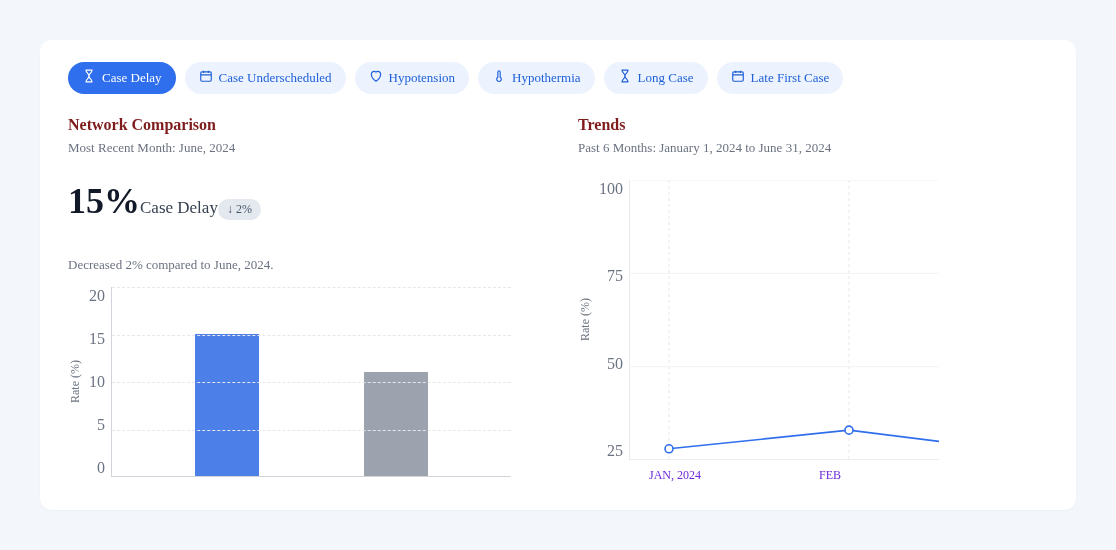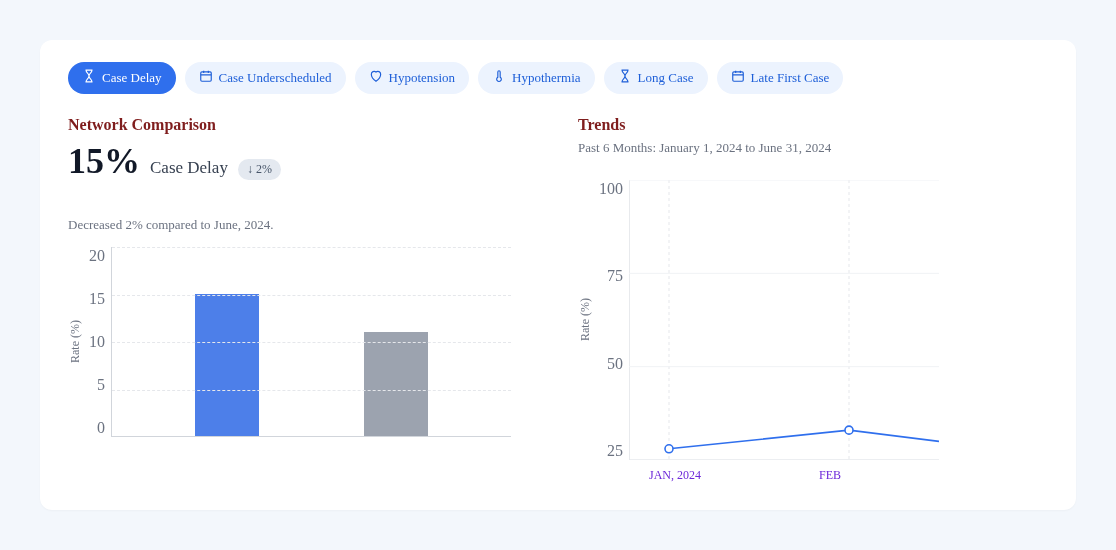--- a/index.html
+++ b/index.html
@@ -55,21 +55,20 @@
       margin-bottom: 6px;
     }
     .pane-sub {
       font-size: 13px;
       color: #6b7280;
       margin-bottom: 24px;
     }
     .stat-row {
       display: flex;
       align-items: baseline;
-      gap: 10px;
       margin-bottom: 21px;
     }
     .stat-val {
       font-size: 36px;
       font-weight: 700;
       color: #111827;
     }
     .stat-label {
       font-size: 17px;
       font-weight: 500;
@@ -187,20 +186,21 @@
             <path d="M3 10h18M8 3v4M16 3v4"></path>
           </svg></span>
         <span>Late First Case</span>
       </div>
     </div>
 
   <div class="panes">
 
     <div class="pane">
       <div class="pane-title">Network Comparison</div>
+      <div class="pane-sub">Most Recent Month: June, 2024</div>
 
       <div class="stat-row">
         <span class="stat-val">15%</span>
         <span class="stat-label">Case Delay</span>
         <span class="delta">
           <span>↓</span>
           <span>2%</span>
         </span>
       </div>
       <div class="stat-desc">Decreased 2% compared to June, 2024.</div>

